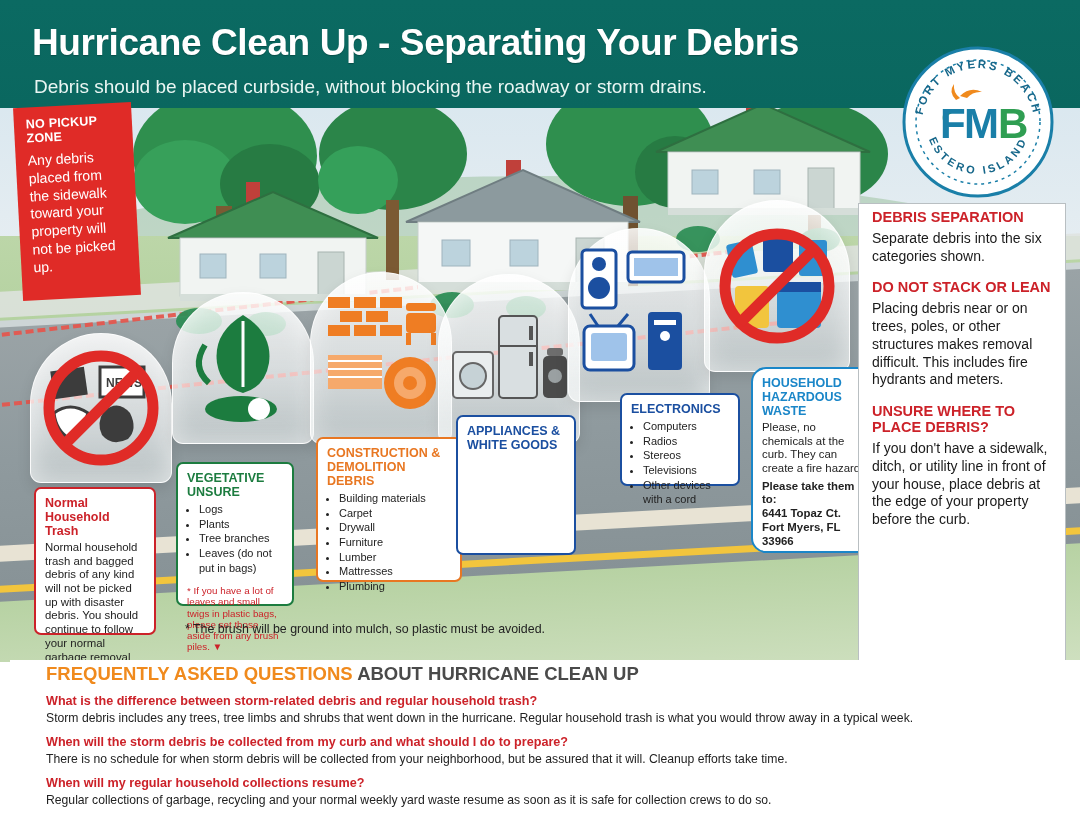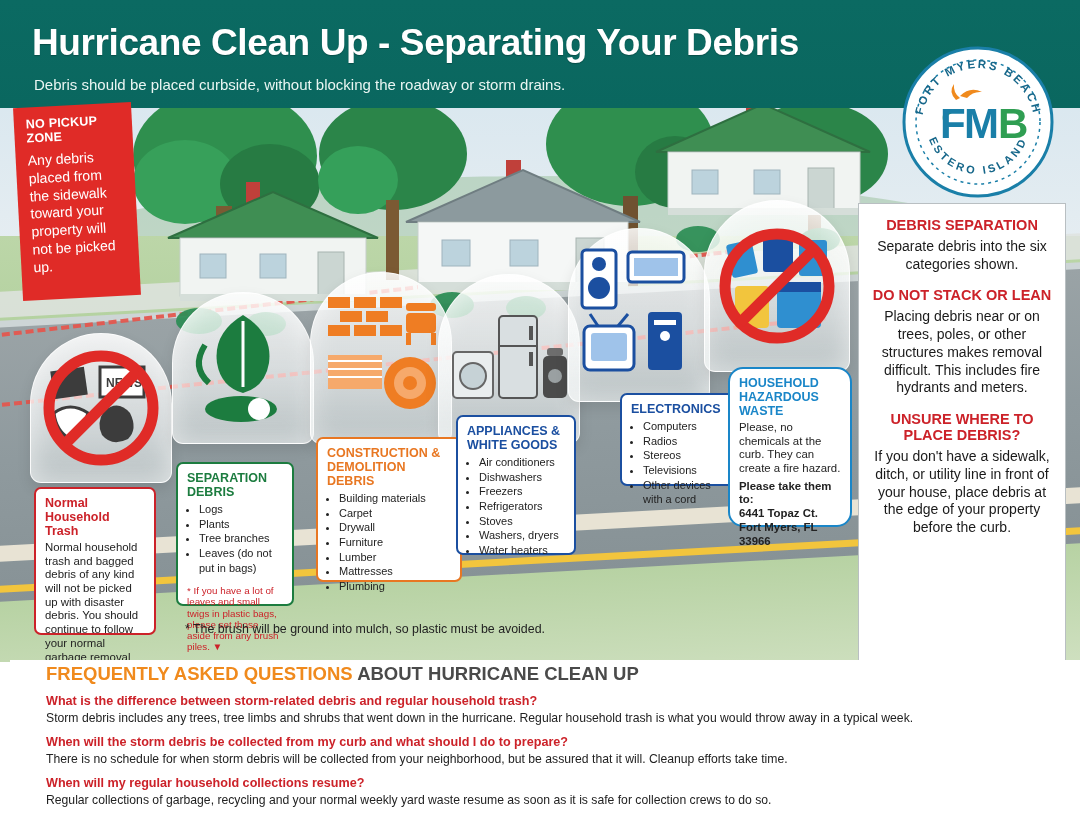--- a/index.html
+++ b/index.html
@@ -20,21 +20,21 @@
   }
   .header-title{
     position:absolute;left:32px;top:22px;
     font-size:37px;font-weight:bold;color:#ffffff;letter-spacing:-0.4px;
     text-shadow:0 1px 1px rgba(0,0,0,.25);
     white-space:nowrap;
     z-index:6;
   }
   .header-sub{
     position:absolute;left:34px;top:76px;
-    font-size:15px;color:#eaf6f3;
+    font-size:19px;color:#eaf6f3;
     z-index:6;white-space:nowrap;
   }
 
   
   .logo{
     position:absolute;right:22px;top:42px;width:160px;height:160px;z-index:9;
   }
   .logo svg{display:block;}
 
   
@@ -106,21 +106,21 @@
     transform:rotate(-3deg);
     padding:10px 12px;box-sizing:border-box;
   }
   .no-pickup .t{font-size:12.5px;font-weight:bold;line-height:1.12;letter-spacing:.2px;}
   .no-pickup .d{font-size:14px;line-height:1.27;margin-top:7px;}
 
   
   .rightpanel{
     position:absolute;left:858px;top:203px;width:208px;height:460px;
     background:#ffffff;border:1px solid #b9bfc2;z-index:7;
-    padding:14px 13px;box-sizing:border-box;text-align:center;
+    padding:6px 13px;box-sizing:border-box;
   }
   .rp-h{font-size:14.5px;font-weight:bold;color:#cc2229;line-height:1.1;margin:0 0 4px 0;}
   .rp-p{font-size:14px;color:#1a1a1a;line-height:1.27;margin:0 0 15px 0;}
 
   
   .footnote{
     position:absolute;left:185px;top:622px;font-size:12.4px;color:#222;z-index:7;
   }
 
   
@@ -355,21 +355,21 @@
       </svg>
     </div>
   </div>
 
   <div class="box" style="left:34px;top:487px;width:122px;height:148px;border-color:#cc2229;">
     <h4 class="label-red">Normal Household Trash</h4>
     <p>Normal household trash and bagged debris of any kind will not be picked up with disaster debris. You should continue to follow your normal garbage removal schedule.</p>
   </div>
 
   <div class="box" style="left:176px;top:462px;width:118px;height:144px;border-color:#1c7c3f;">
-    <h4 class="label-green">SEPARATION DEBRIS</h4>
+    <h4 class="label-green">VEGETATIVE UNSURE</h4>
     <ul>
       <li>Logs</li>
       <li>Plants</li>
       <li>Tree branches</li>
       <li>Leaves (do not put in bags)</li>
     </ul>
     <p style="font-size:9.8px;color:#cc2229;line-height:1.15;margin-top:10px;">* If you have a lot of leaves and small twigs in plastic bags, please set those aside from any brush piles. ▼</p>
   </div>
 
   <div class="box" style="left:316px;top:437px;width:146px;height:145px;border-color:#e87722;">
@@ -380,43 +380,34 @@
       <li>Drywall</li>
       <li>Furniture</li>
       <li>Lumber</li>
       <li>Mattresses</li>
       <li>Plumbing</li>
     </ul>
   </div>
 
   <div class="box" style="left:456px;top:415px;width:120px;height:140px;border-color:#1b4fa0;">
     <h4 class="label-blue">APPLIANCES &amp; WHITE GOODS</h4>
-    <ul>
-      <li>Air conditioners</li>
-      <li>Dishwashers</li>
-      <li>Freezers</li>
-      <li>Refrigerators</li>
-      <li>Stoves</li>
-      <li>Washers, dryers</li>
-      <li>Water heaters</li>
-    </ul>
   </div>
 
   <div class="box" style="left:620px;top:393px;width:120px;height:93px;border-color:#1b4fa0;">
     <h4 class="label-blue">ELECTRONICS</h4>
     <ul>
       <li>Computers</li>
       <li>Radios</li>
       <li>Stereos</li>
       <li>Televisions</li>
       <li>Other devices with a cord</li>
     </ul>
   </div>
 
-  <div class="box" style="left:728px;top:367px;width:124px;height:160px;border-color:#1a86c8;border-radius:15px;">
+  <div class="box" style="left:751px;top:367px;width:124px;height:186px;border-color:#1a86c8;border-radius:15px;">
     <h4 class="label-ltblue">HOUSEHOLD HAZARDOUS WASTE</h4>
     <p>Please, no chemicals at the curb. They can create a fire hazard.</p>
     <p style="font-weight:bold;margin-top:4px;">Please take them to:</p>
     <p style="font-weight:bold;">6441 Topaz Ct.</p>
     <p style="font-weight:bold;">Fort Myers, FL 33966</p>
   </div>
 
   <div class="footnote">
     <span>* The brush will be ground into mulch, so plastic must be avoided.</span>
   </div>

